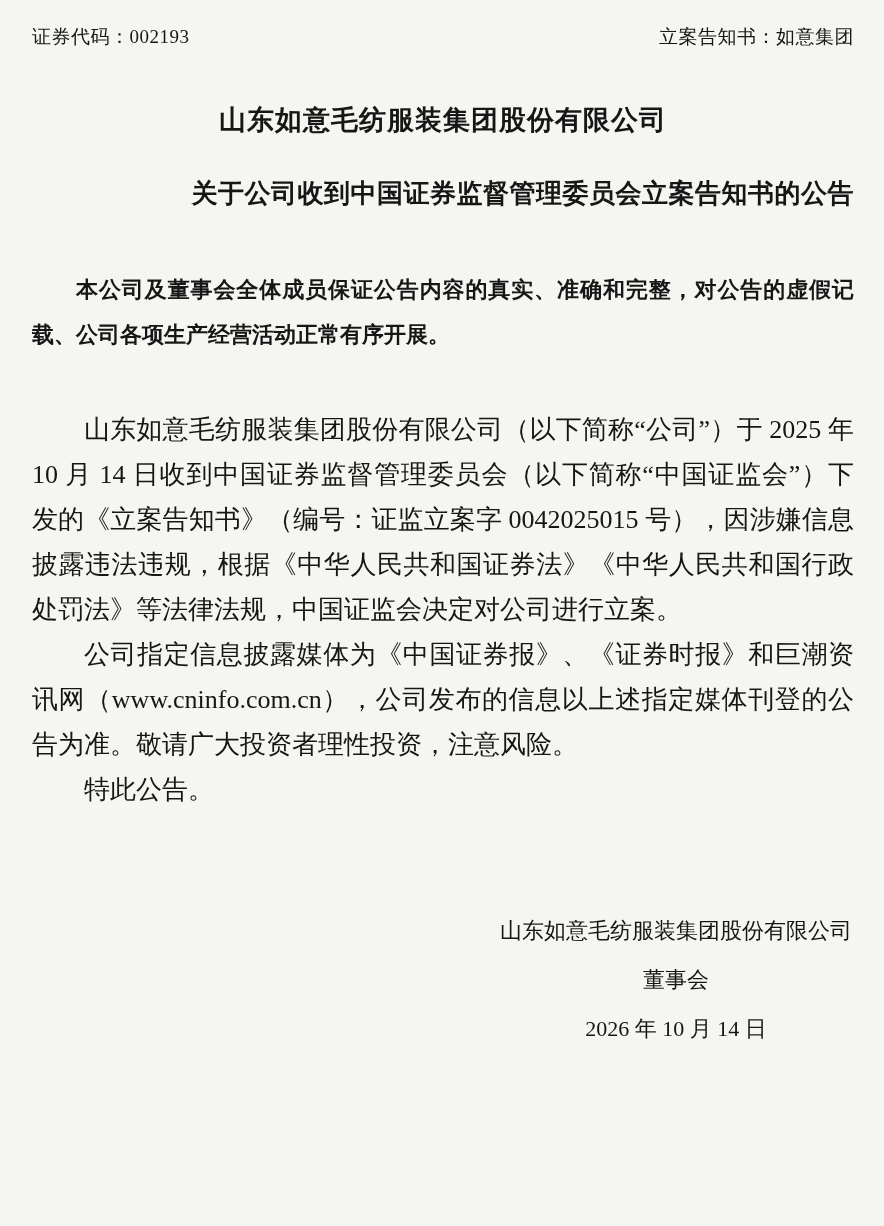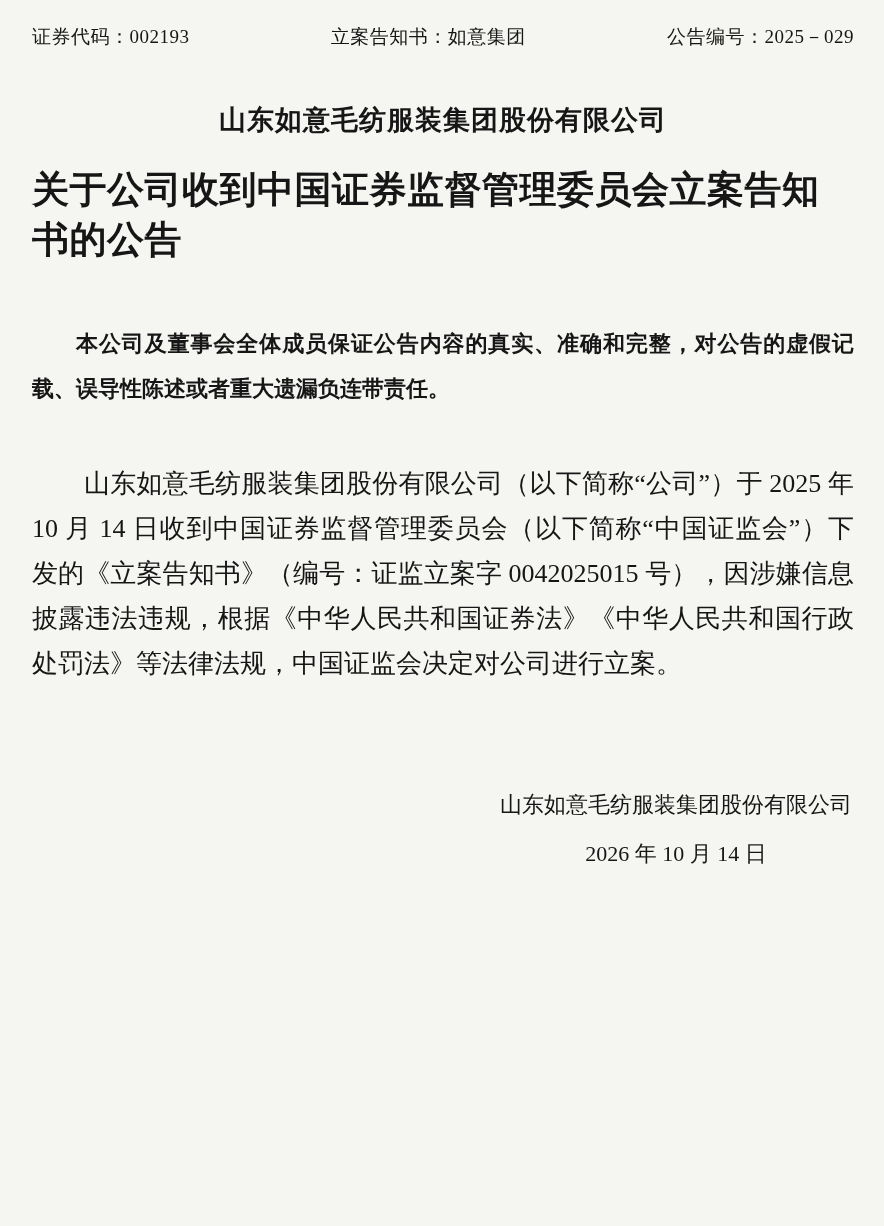--- a/index.html
+++ b/index.html
@@ -29,23 +29,23 @@
     white-space: nowrap;
   }
   .title1 {
     margin: 52px 0 0 0;
     text-align: center;
     font-size: 27px;
     font-weight: bold;
     letter-spacing: 1px;
   }
   .title2 {
-    margin: 27px 0 0 0;
-    text-align: left;
-    font-size: 37px;
+    margin: 38px 0 0 0;
+    text-align: right;
+    font-size: 26px;
     font-weight: bold;
     letter-spacing: 0.5px;
   }
   .disclaimer {
     margin: 56px 0 0 0;
     font-size: 22px;
     font-weight: bold;
     line-height: 45px;
     text-align: justify;
     text-indent: 2em;
@@ -75,28 +75,30 @@
   }
 </style>
 </head>
 <body>
 
 <div class="page">
 
   <div class="header-row">
     <span>证券代码：002193</span>
     <span>立案告知书：如意集团</span>
-    <span>公告编号：2025－029</span>
   </div>
 
   <h1 class="title1">山东如意毛纺服装集团股份有限公司</h1>
   <h2 class="title2">关于公司收到中国证券监督管理委员会立案告知书的公告</h2>
 
-  <p class="disclaimer">本公司及董事会全体成员保证公告内容的真实、准确和完整，对公告的虚假记载、误导性陈述或者重大遗漏负连带责任。</p>
+  <p class="disclaimer">本公司及董事会全体成员保证公告内容的真实、准确和完整，对公告的虚假记载、公司各项生产经营活动正常有序开展。</p>
 
   <p class="body-para body-start">山东如意毛纺服装集团股份有限公司（以下简称“公司”）于 2025 年 10 月 14 日收到中国证券监督管理委员会（以下简称“中国证监会”）下发的《立案告知书》（编号：证监立案字 0042025015 号），因涉嫌信息披露违法违规，根据《中华人民共和国证券法》《中华人民共和国行政处罚法》等法律法规，中国证监会决定对公司进行立案。</p>
+  <p class="body-para">公司指定信息披露媒体为《中国证券报》、《证券时报》和巨潮资讯网（www.cninfo.com.cn），公司发布的信息以上述指定媒体刊登的公告为准。敬请广大投资者理性投资，注意风险。</p>
+  <p class="body-para closing">特此公告。</p>
 
   <div class="signature">
     <div>山东如意毛纺服装集团股份有限公司</div>
+    <div>董事会</div>
     <div>2026 年 10 月 14 日</div>
   </div>
 
 </div>
 
 </body></html>

